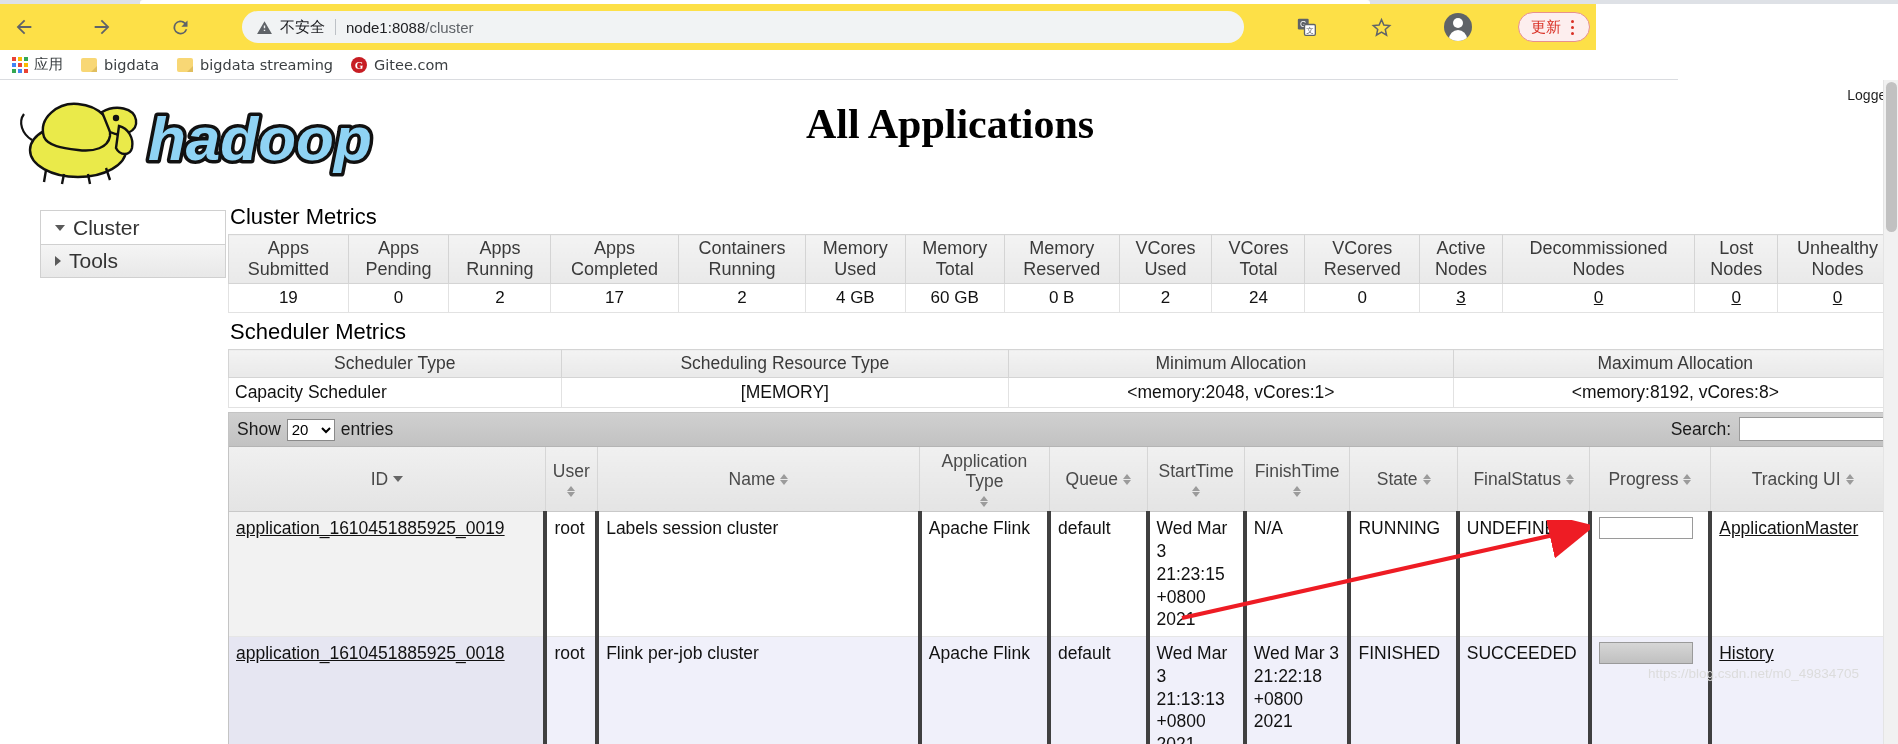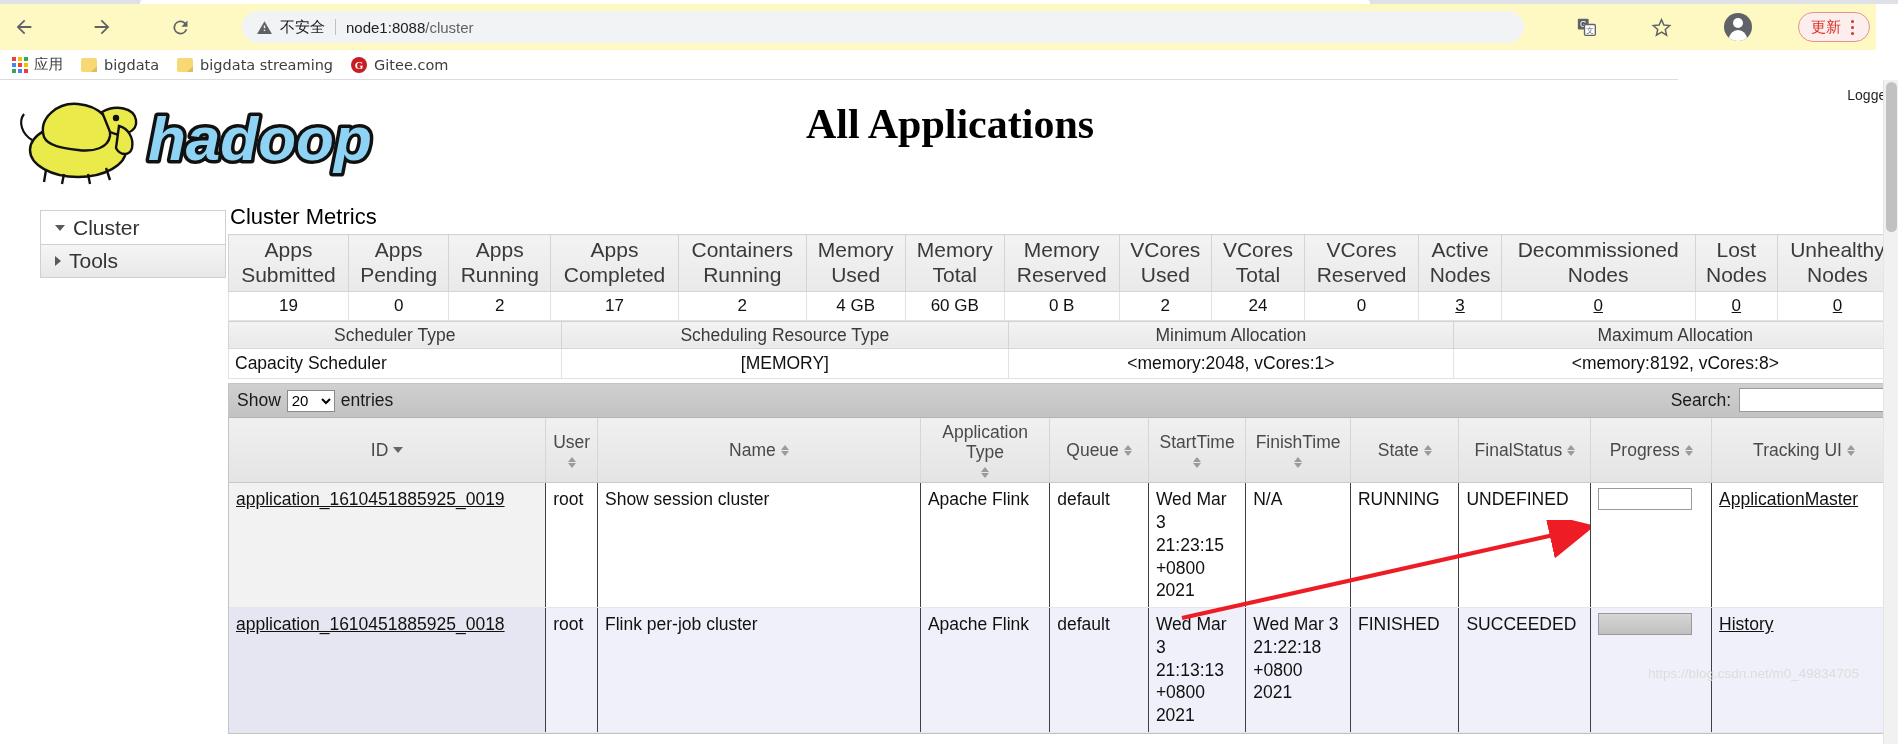--- a/index.html
+++ b/index.html
@@ -19,22 +19,22 @@
   }
   #tabstrip-edge {
     position:absolute; left:0; top:0; width:1898px; height:4px;
     background:#dee1e6;
   }
   #tabstrip-edge .tabcap {
     position:absolute; left:140px; top:0; width:1230px; height:4px;
     background:#ffffff; border-radius:3px 3px 0 0;
   }
   #toolbar {
-    position:absolute; left:0; top:4px; width:1876px; height:46px;
-    background:#fef9c3; display:flex; align-items:center;gap:36px;
+    position:absolute; left:0; top:4px; width:1596px; height:46px;
+    background:#fde047; display:flex; align-items:center;gap:36px;
   }
   .nav-btn {
     width:36px; height:36px; margin-left:6px;
     display:flex; align-items:center; justify-content:center;
     border-radius:50%; color:#5f6368; flex:none;
   }
   .nav-btn svg { display:block; }
   #omnibox {
     flex:1; height:32px; margin:0 10px 0 8px;
     background:#f1f3f4; border-radius:16px;
@@ -192,21 +192,21 @@
     font-size:22px; color:#000; margin:0 0 4px 2px;
     font-family:"Liberation Sans", sans-serif;
   }
   table.grid {
     border-collapse:collapse; width:100%;
     font-family:"Liberation Sans", sans-serif;
   }
   table.grid th {
     background:linear-gradient(#f3f3f3,#e9e9e9);
     border:1px solid #d4d4d4;
-    font-weight:normal; color:#3a3a3a; font-size:21px;
+    font-weight:normal; color:#3a3a3a; font-size:18px;
     padding:3px 6px; line-height:1.18; text-align:center;
     vertical-align:middle;
   }
   table.grid td {
     border:1px solid #e2e2e2; font-size:17px; color:#111;
     padding:4px 6px; vertical-align:top;
   }
   #metrics-table td { text-align:left; }
   #metrics-table td.num { text-align:center; }
   .mini-link { color:#111; text-decoration:underline; }
@@ -260,21 +260,21 @@
   }
   .sort-both i.dn {
     width:0;height:0;border-left:4px solid transparent;border-right:4px solid transparent;
     border-top:5px solid #9b9b9b; display:block;
   }
   .sort-desc {
     width:0;height:0;border-left:5px solid transparent;border-right:5px solid transparent;
     border-top:6px solid #666; display:inline-block; flex:none;
   }
   table#apps-table td {
-    border-right:1px solid #404040; border-bottom:1px solid #e6e6e6;
+    border-right:4px solid #404040; border-bottom:1px solid #e6e6e6;
     font-size:17.5px; color:#111; padding:5px 7px;
     vertical-align:top; line-height:1.3; word-wrap:break-word;
   }
   tr.row-odd td { background:#ffffff; }
   tr.row-even td { background:#f0f0fa; }
   td.sorted-col { background:#f2f2f2 !important; }
   tr.row-even td.sorted-col { background:#e6e6f2 !important; }
   .app-link { color:#111; text-decoration:underline; }
   .progress-shell {
     width:94px; height:22px; border:1px solid #9a9a9a; background:#ffffff;
@@ -469,20 +469,21 @@
             <td class="num">24</td>
             <td class="num">0</td>
             <td class="num"><a class="mini-link">3</a></td>
             <td class="num"><a class="mini-link">0</a></td>
             <td class="num"><a class="mini-link">0</a></td>
             <td class="num"><a class="mini-link">0</a></td>
           </tr>
         </tbody>
     </table>
 
+    <div class="section-title" style="margin-top:6px;">Scheduler Metrics</div>
     <table class="grid" id="sched-table">
       <thead>
           <tr id="sm-head">
             <th>Scheduler Type</th>
             <th>Scheduling Resource Type</th>
             <th>Minimum Allocation</th>
             <th>Maximum Allocation</th>
           </tr>
         </thead>
       <tbody>
@@ -595,21 +596,21 @@
                     <i class="up"></i>
                     <i class="dn"></i>
                   </span>
                 </span></th>
             </tr>
           </thead>
         <tbody id="apps-body">
             <tr class="row-odd">
               <td class="sorted-col"><a class="app-link">application_1610451885925_0019</a></td>
               <td>root</td>
-              <td>Show session cluster</td>
+              <td>Labels session cluster</td>
               <td>Apache Flink</td>
               <td>default</td>
               <td>Wed Mar 3 21:23:15 +0800 2021</td>
               <td>N/A</td>
               <td>RUNNING</td>
               <td>UNDEFINED</td>
               <td>
                 <span class="progress-shell" title="0%"></span>
               </td>
               <td><a class="app-link">ApplicationMaster</a></td>

